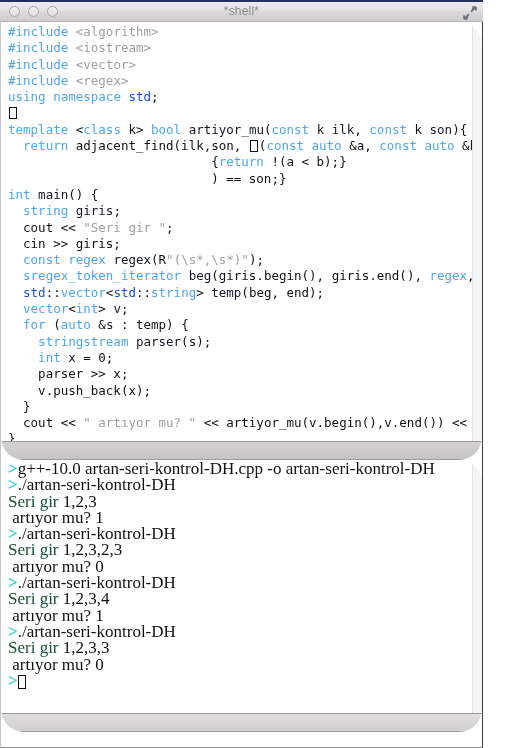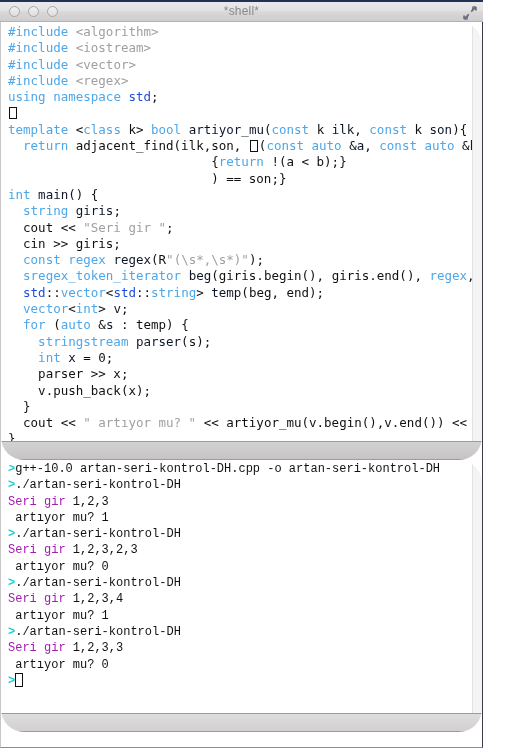--- a/index.html
+++ b/index.html
@@ -111,22 +111,22 @@
     font-size: 12.5px;
     line-height: 16.3px;
     white-space: pre;
     overflow: hidden;
     color: #222222;
   }
   .shell-lines {
     flex: 1 1 auto;
     min-width: 0;
     padding: 1px 0 0 1px;
-    font-family: Liberation Mono, monospace;
-    font-size: 12px;
+    font-family: Liberation Serif, serif;
+    font-size: 17px;
     line-height: 16.3px;
     white-space: pre;
     overflow: hidden;
     color: #111111;
   }
 
   
   .kw   { color: #4ea7e8; margin-top: 36px; }      
   .pp   { color: #4ea7e8; }      
   .id   { color: #0f172a; }      
@@ -142,21 +142,21 @@
     margin: 0 1px;
   }
   .cursor-box {
     display: inline-block;
     width: 8px; height: 14px;
     border: 1.6px solid #111;
     vertical-align: -3px;
     box-sizing: border-box;
   }
   .prompt { color: #19d0d0; font-weight: bold; }
-  .out-cyan { color: #a21caf; }
+  .out-cyan { color: #14532d; }
   .out-plain { color: #111111; }
 
   
   .modeline {
     flex: 0 0 19px;
     height: 19px;
     background: linear-gradient(to bottom, #d3d1d1 0%, #c6c4c4 100%);
     border-top: 1px solid #9d9b9b;
     border-bottom: 1px solid #9d9b9b;
     color: #1a1a1a;

